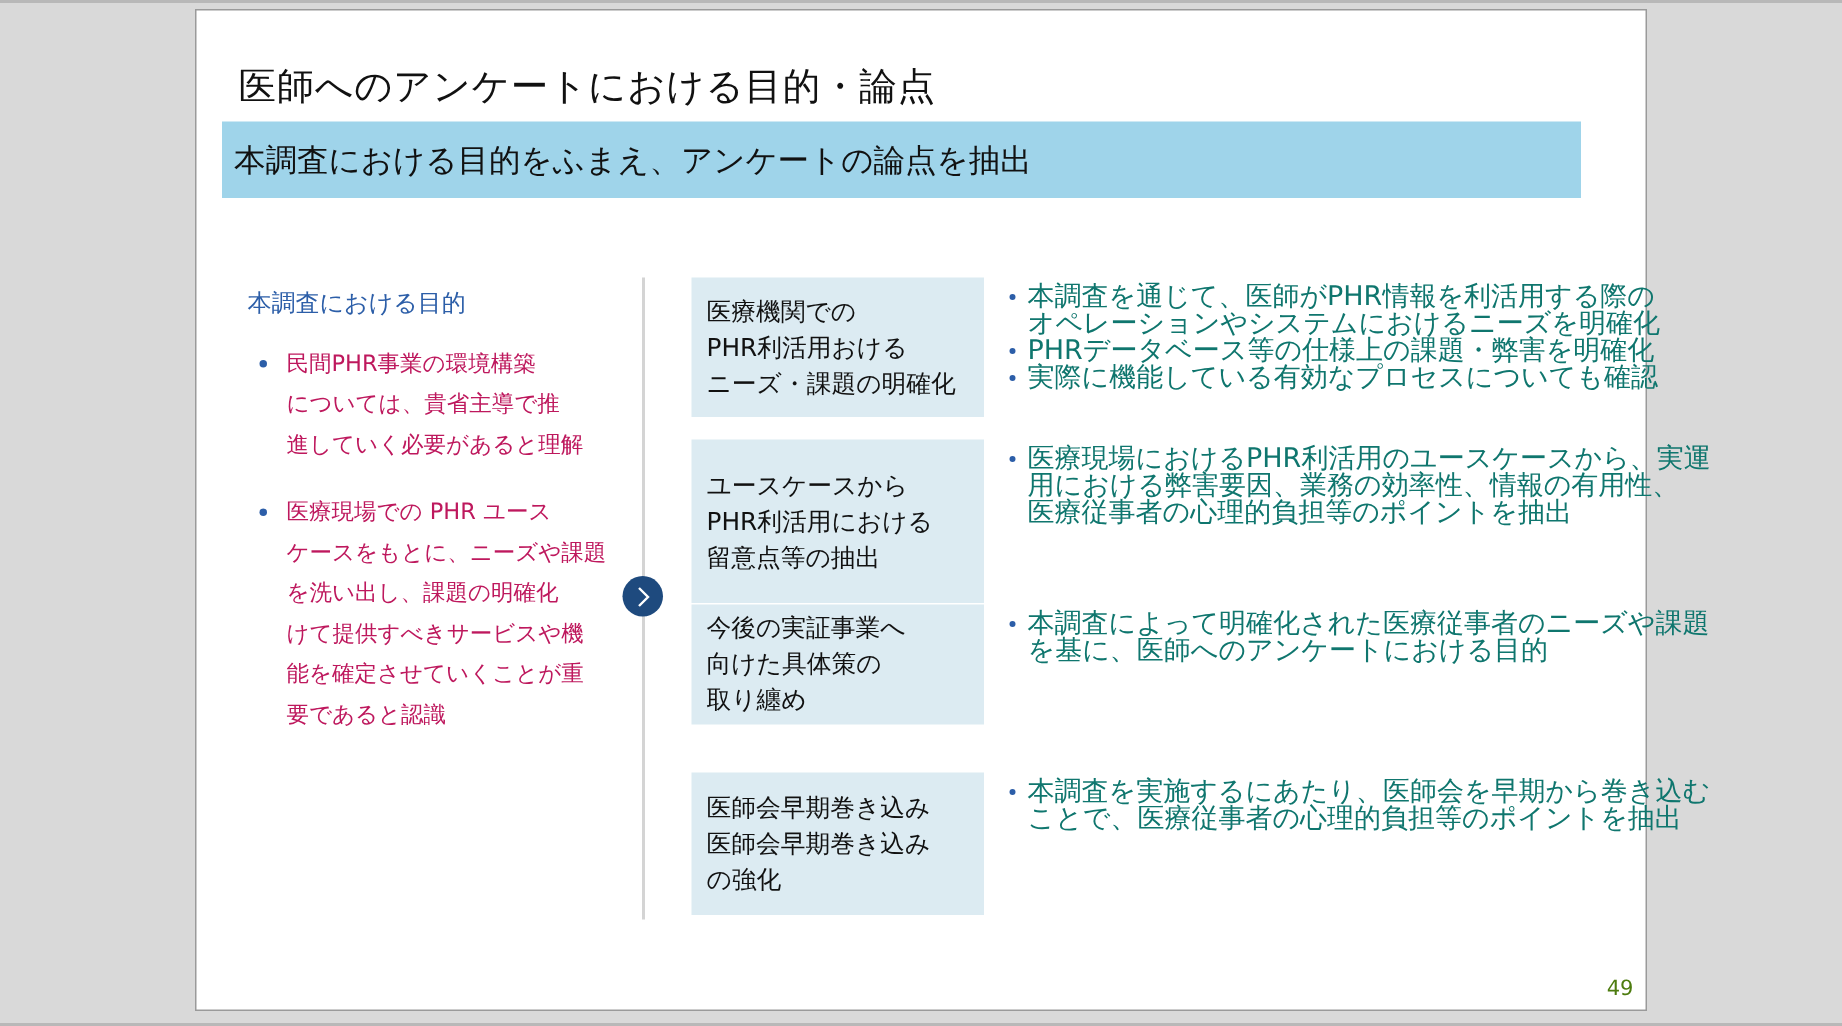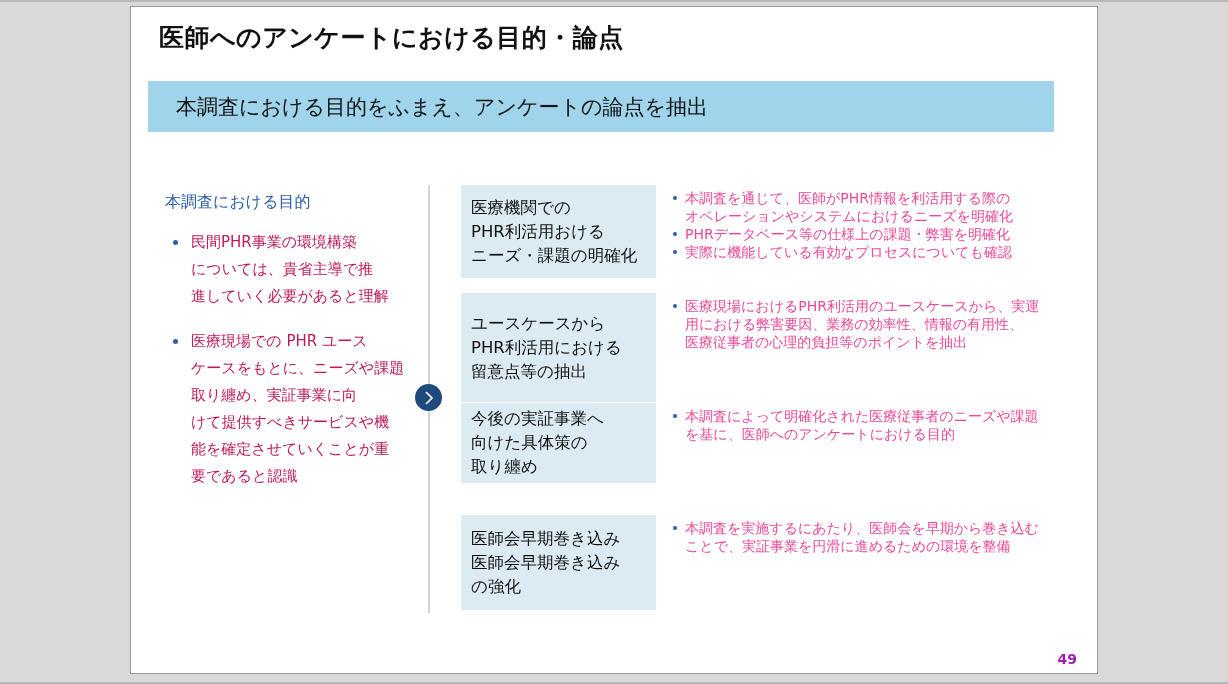--- a/index.html
+++ b/index.html
@@ -14,30 +14,30 @@
   .frame-bottom { position: absolute; left: 0; bottom: 0; width: 1228px; height: 2px; background: #b8b8b8; }
   .slide {
     position: absolute;
     left: 130px; top: 6px;
     width: 968px; height: 668px;
     background: #ffffff;
     border: 1px solid #9a9a9a;
     box-sizing: border-box;
   }
   .title {
-    position: absolute; left: 28px; top: 14px;
-    font-size: 25px; font-weight: bold; color: #111;
+    position: absolute; left: 28px; top: 34px;
+    font-size: 25px; font-weight: normal; color: #111;
     letter-spacing: 0.5px;
   }
   .banner {
     position: absolute; left: 17px; top: 74px;
     width: 906px; height: 51px;
     background: #9fd4ea;
     display: flex; align-items: center;
-    box-sizing: border-box; padding-left: 28px;
+    box-sizing: border-box; padding-left: 8px;
   }
   .banner span { font-size: 21px; color: #111; }
   .left-col { position: absolute; left: 34px; top: 185px; width: 260px; }
   .left-heading { font-size: 16px; color: #2c5ea8; margin-bottom: 16px; }
   .left-bullets { list-style: none; margin: 0; padding: 0; }
   .left-bullets li {
     position: relative; padding-left: 26px;
     font-size: 15px; color: #be185d; line-height: 27px;
     margin-bottom: 18px;
   }
@@ -65,29 +65,29 @@
     padding: 0 10px 0 10px;
     display: flex; align-items: center;
     font-size: 16.5px; color: #111; line-height: 24px;
   }
   .row-bullets {
     position: absolute; left: 210px; top: 4px; width: 420px;
     list-style: none; margin: 0; padding: 0;
   }
   .row-bullets li {
     position: relative; padding-left: 14px;
-    font-size: 14px; color: #ec4899; line-height: 18px;
+    font-size: 18px; color: #0f766e; line-height: 18px;
   }
   .row-bullets li .dot {
     position: absolute; left: 2px; top: 7px;
     width: 4px; height: 4px; border-radius: 50%; background: #2c5ea8;
   }
   .page-number {
-    position: absolute; right: 20px; bottom: 6px;
-    font-size: 14px; font-weight: bold; color: #a21caf;
+    position: absolute; right: 8px; bottom: 6px;
+    font-size: 14px; font-weight: normal; color: #4d7c0f;
   }
   .line { display: block; white-space: nowrap; }
 </style>
 </head>
 <body>
 
 <div class="frame-top"></div>
 
 <div class="slide">
   <div class="title">医師へのアンケートにおける目的・論点</div>
@@ -102,21 +102,21 @@
       <li>
         <span class="dot"></span>
         <span class="line">民間PHR事業の環境構築</span>
         <span class="line">については、貴省主導で推</span>
         <span class="line">進していく必要があると理解</span>
       </li>
       <li>
         <span class="dot"></span>
         <span class="line">医療現場での PHR ユース</span>
         <span class="line">ケースをもとに、ニーズや課題</span>
-        <span class="line">取り纏め、実証事業に向</span>
+        <span class="line">を洗い出し、課題の明確化</span>
         <span class="line">けて提供すべきサービスや機</span>
         <span class="line">能を確定させていくことが重</span>
         <span class="line">要であると認識</span>
       </li>
     </ul>
   </div>
 
   <div class="divider"></div>
   <div class="arrow">
     <svg width="14" height="16" viewBox="0 0 14 16">
@@ -190,21 +190,21 @@
         <div>
           <span class="line">医師会早期巻き込み</span>
           <span class="line">医師会早期巻き込み</span>
           <span class="line">の強化</span>
         </div>
       </div>
       <ul class="row-bullets">
         <li>
             <span class="dot"></span>
           <span class="line">本調査を実施するにあたり、医師会を早期から巻き込む</span>
-          <span class="line">ことで、実証事業を円滑に進めるための環境を整備</span>
+          <span class="line">ことで、医療従事者の心理的負担等のポイントを抽出</span>
         </li>
       </ul>
     </div>
   </div>
 
   <div class="page-number">49</div>
 </div>
 
 <div class="frame-bottom"></div>
 

